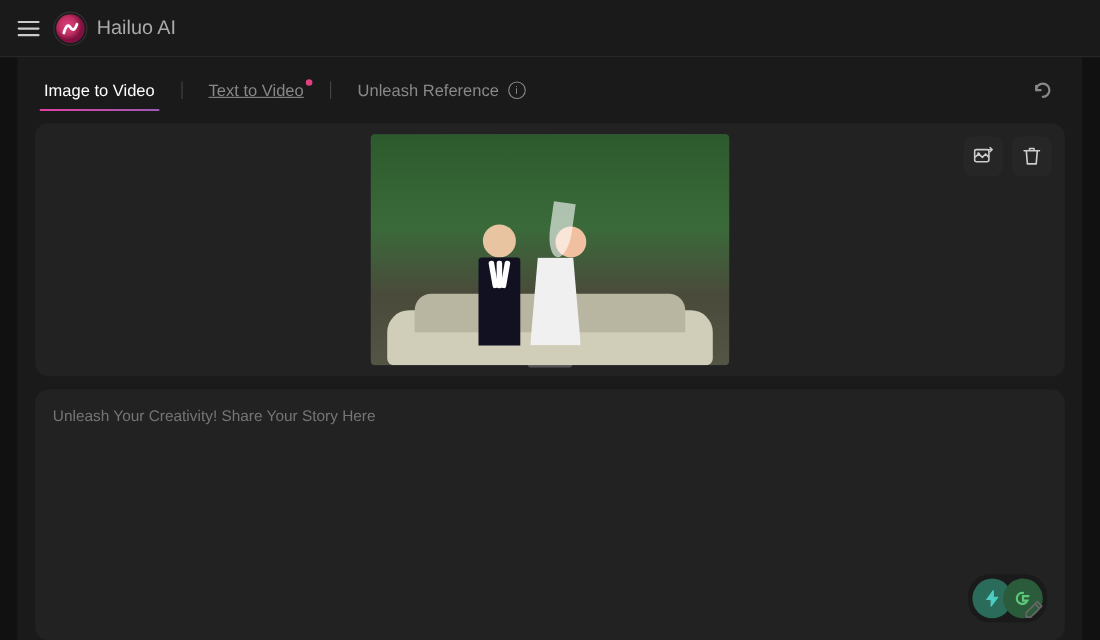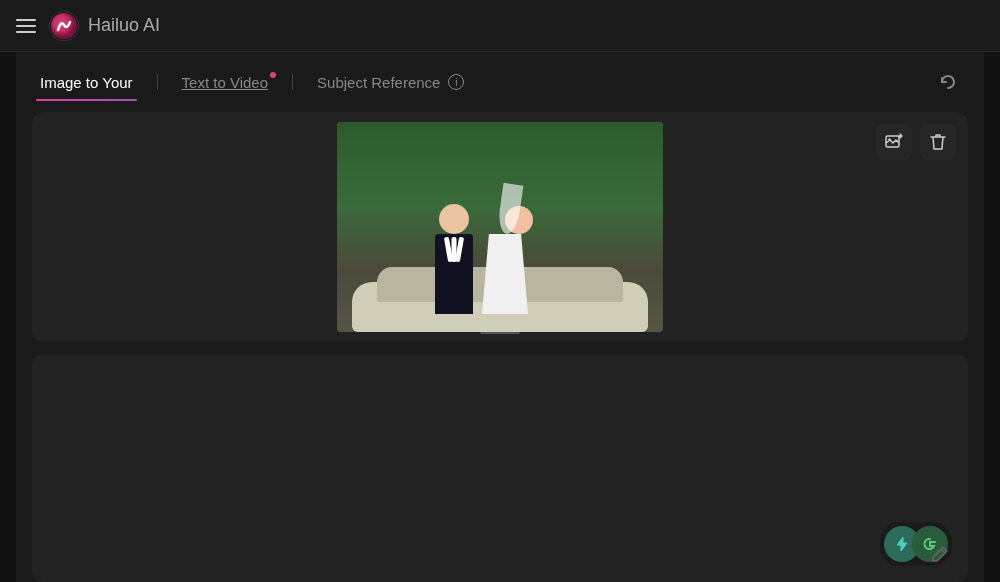--- a/index.html
+++ b/index.html
@@ -337,30 +337,30 @@
 </div>
 
 <div class="main">
 
   <div class="sidebar-strip"></div>
 
   <div class="content">
 
     <div class="tabs">
       <div class="tab active">
-        <span>Image to Your</span>
+        <span>Image to Video</span>
       </div>
       <div style="width:1px;height:16px;background:#444;margin:0 12px;"></div>
       <div class="tab" style="position:relative;text-decoration:underline;">
         <span>Text to Video</span>
         <span class="tab-dot"></span>
       </div>
       <div style="width:1px;height:16px;background:#444;margin:0 12px;"></div>
       <div class="tab" style="display:flex;align-items:center;gap:4px;">
-        <span>Subject Reference</span>
+        <span>Unleash Reference</span>
         <span class="tab-info">i</span>
       </div>
       <div class="refresh-btn">
         <svg width="20" height="20" viewBox="0 0 20 20" fill="none">
           <path d="M4 10 A6 6 0 1 1 10 16" stroke="#888" stroke-width="2" stroke-linecap="round"></path>
           <path d="M4 6 L4 10 L8 10" stroke="#888" stroke-width="2" stroke-linecap="round" stroke-linejoin="round"></path>
         </svg>
       </div>
     </div>
 
@@ -404,20 +404,21 @@
           <svg width="16" height="18" viewBox="0 0 16 18" fill="none">
             <path d="M1 4 H15 M6 4 V2 H10 V4 M3 4 L4 16 H12 L13 4" stroke="#ccc" stroke-width="1.5" stroke-linecap="round" stroke-linejoin="round"></path>
           </svg>
         </div>
       </div>
 
       <div class="scroll-indicator"></div>
     </div>
 
     <div class="prompt-area">
+      <textarea class="prompt-input" placeholder="Unleash Your Creativity! Share Your Story Here" style=""></textarea>
 
       <div class="prompt-bottom">
 
         <div class="generate-btn">
           <div class="gen-icon-left">
             <svg width="18" height="18" viewBox="0 0 18 18" fill="none">
               <path d="M10 2 L4 10 H8 L8 16 L14 8 H10 Z" fill="#4ecdc4" stroke="#4ecdc4" stroke-linejoin="round"></path>
             </svg>
           </div>
           <div class="gen-icon-right">

